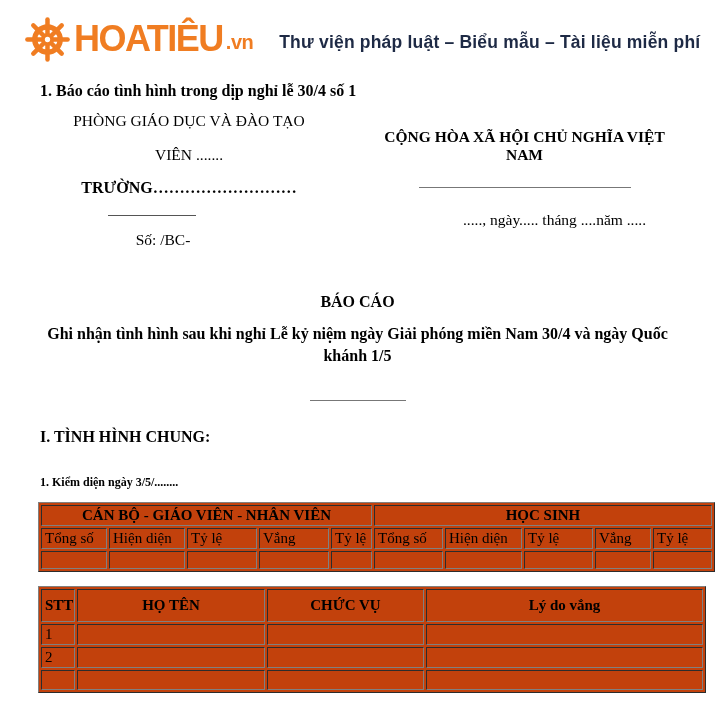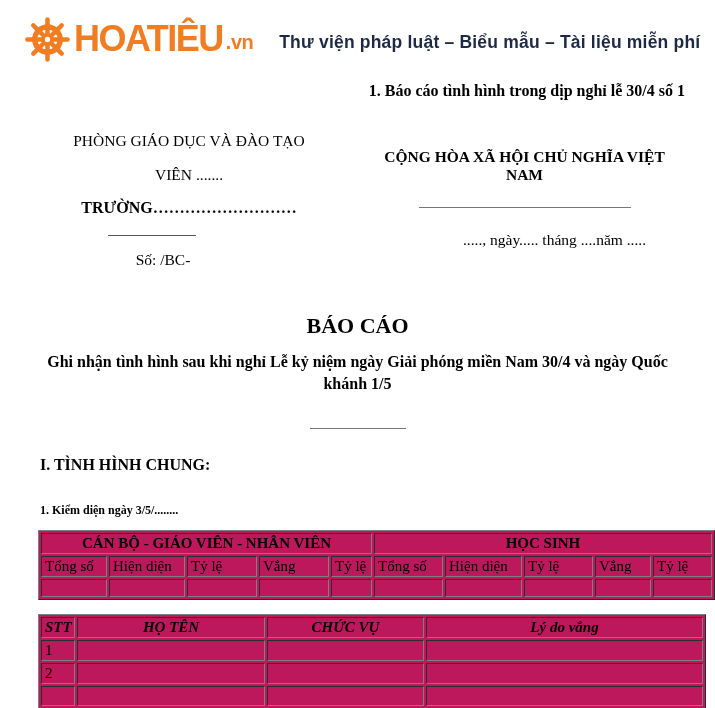--- a/index.html
+++ b/index.html
@@ -19,55 +19,55 @@
   .logo{display:flex;align-items:center;gap:3px;cursor:pointer;}
   .logo-text{font-family:"Liberation Sans", sans-serif;font-weight:bold;
     font-size:36px;color:var(--brand);letter-spacing:-1.5px;line-height:1;}
   .logo-suffix{font-family:"Liberation Sans", sans-serif;font-weight:bold;
     font-size:20px;color:var(--brand);letter-spacing:-0.5px;line-height:1;margin-top:6px;}
   .tagline{margin-left:26px;font-family:"Liberation Sans", sans-serif;font-weight:bold;
     font-size:17.5px;color:var(--navy);letter-spacing:0.2px;margin-top:6px;}
 
   
   .doc{padding:0 30px;}
-  .page-heading{margin:16px 0 0 10px;font-weight:bold;font-size:16px;text-align:right;}
-
-  .header-cols{display:flex;margin-top:32px;gap:16px;}
+  .page-heading{margin:16px 0 0 10px;font-weight:bold;font-size:16px;}
+
+  .header-cols{display:flex;margin-top:12px;gap:16px;}
   .col-left{width:318px;text-align:center;}
   .col-right{flex:1;text-align:center;}
   .dept{font-size:15.5px;}
   .district{margin-top:16px;font-size:15.5px;}
   .school{margin-top:15px;font-weight:bold;font-size:16px;}
   .rule{border:0;border-top:1px solid #555;margin:0 auto;}
   .rule-left{width:88px;margin-top:18px;margin-left:78px;}
   .ref-number{margin-top:15px;font-size:15.5px;margin-left:-52px;}
   .country{font-weight:bold;font-size:15.5px;margin-top:16px;}
   .motto{font-weight:bold;font-size:16px;margin-top:18px;}
   .rule-right{width:212px;margin-top:23px;border-top:1px solid #777;}
   .date-line{margin-top:23px;font-size:15.5px;padding-left:60px;}
 
-  .report-title{text-align:center;margin-top:44px;font-weight:bold;font-size:22px;}
+  .report-title{text-align:center;margin-top:44px;font-weight:bold;font-size:16px;}
   .report-subtitle{text-align:center;font-weight:bold;font-size:16px;width:624px;
     margin:12px auto 0;line-height:1.38;}
   .rule-title{width:96px;margin-top:33px;border-top:1px solid #777;}
 
   .section-heading{margin:27px 0 0 10px;font-weight:bold;font-size:16px;}
   .item-heading{margin:29px 0 0 10px;font-weight:bold;font-size:12px;}
 
   
   table{border-collapse:separate;border-spacing:2px;border:1px outset var(--border-gray);
-    table-layout:fixed;background:#be185d;}
+    table-layout:fixed;background:#c2410c;}
   td,th{border:1px inset var(--border-gray);padding:1px 3px;font-size:15px;
     overflow:hidden;white-space:nowrap;font-weight:normal;}
   .attendance-table{width:653px;margin:12px 0 0 8px;}
   .attendance-table th.group{font-weight:bold;text-align:center;height:20px;}
   .attendance-table td.colhead{text-align:left;height:20px;}
   .attendance-table td.cell{height:18px;}
   .absence-table{width:656px;margin:14px 0 0 8px;}
-  .absence-table th{font-weight:bold;text-align:center;height:21px;font-style:italic;}
+  .absence-table th{font-weight:bold;text-align:center;height:33px;}
   .absence-table td{height:20px;vertical-align:top;}
 </style>
 </head>
 <body>
 
 <div class="page">
 
   <div class="site-header">
     <div class="logo">
       <span style="display:inline-flex;">

